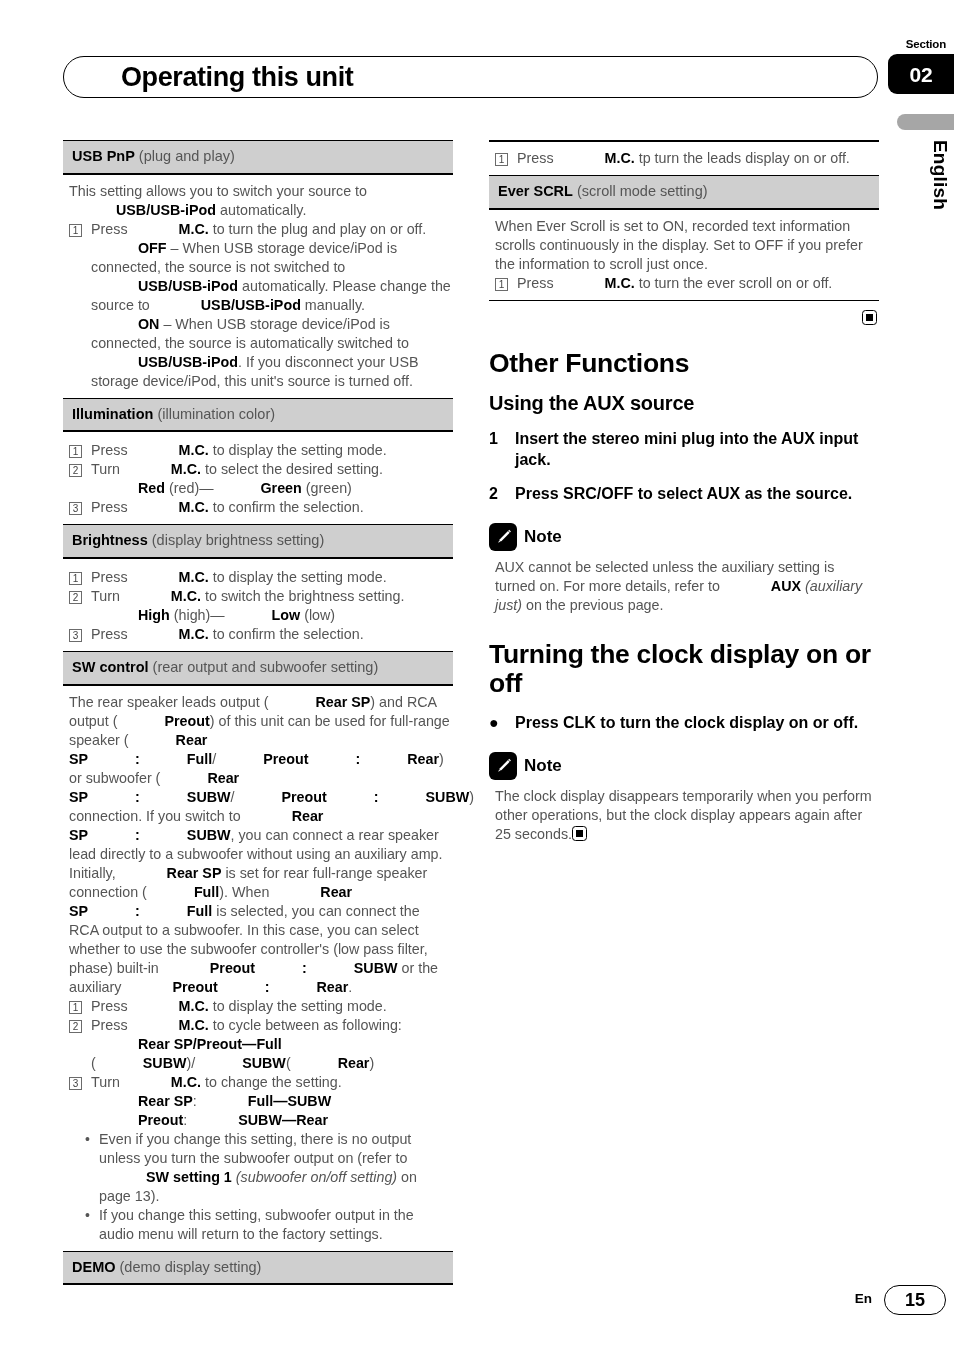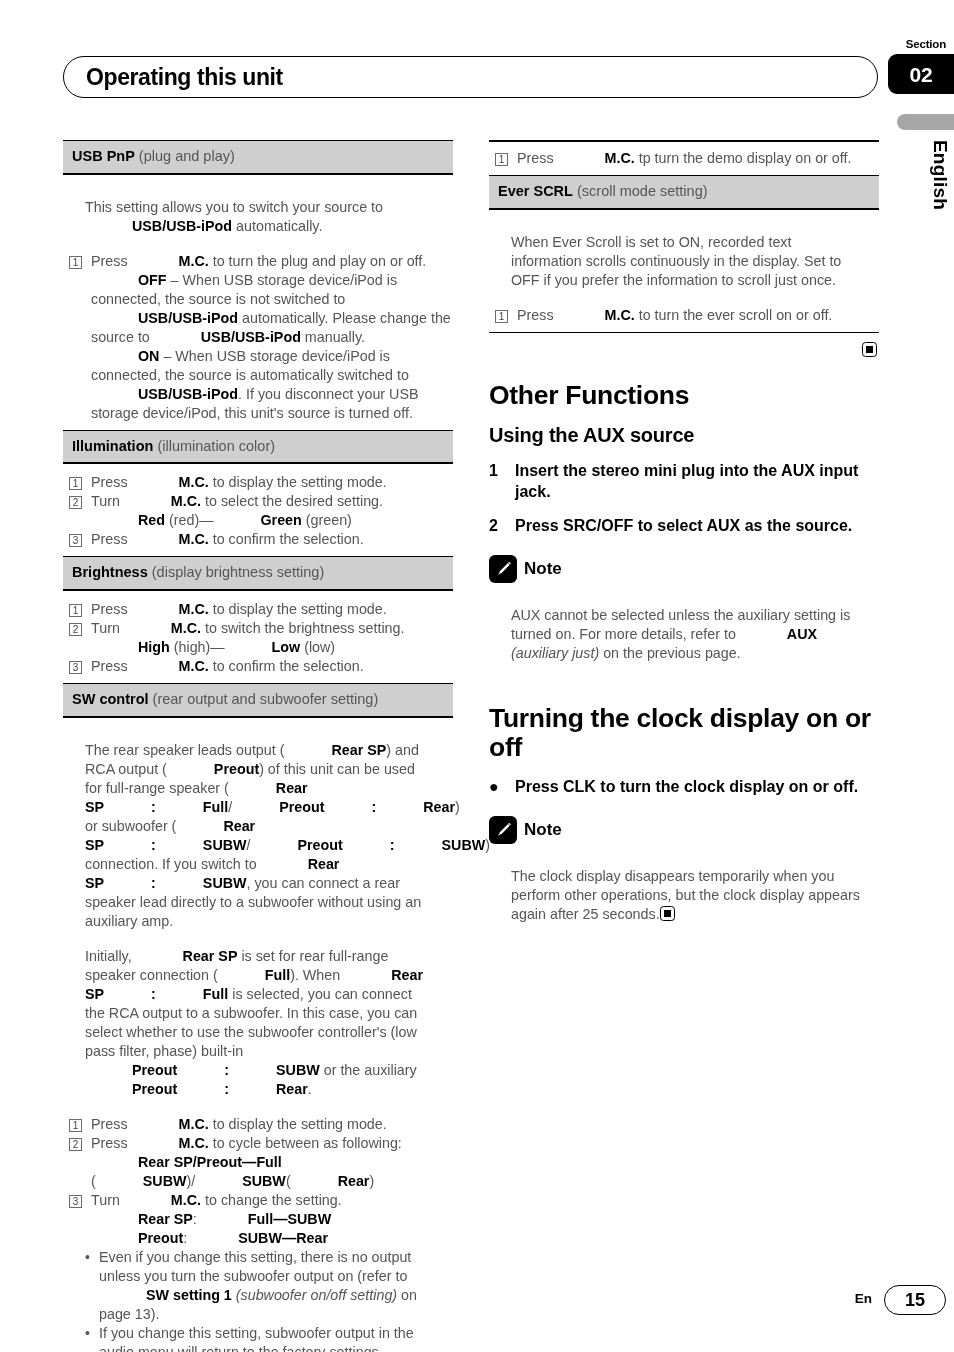--- a/index.html
+++ b/index.html
@@ -25,26 +25,27 @@
   .title-pill {
     width: 100%;
     height: 42px;
     border: 1.5px solid #000;
     border-radius: 21px;
     background: #fff;
     display: flex;
     align-items: center;
   }
   .title-pill span {
-    font-size: 23px;
+    font-size: 27px;
     font-weight: bold;
     color: #000;
     letter-spacing: -0.4px;
     padding-left: 22px;
     line-height: 1;
+    margin-left: 35px;
   }
   .section-label {
     position: absolute;
     right: 8px;
     top: 38px;
     font-size: 11.5px;
     font-weight: bold;
     color: #000;
     letter-spacing: -0.2px;
   }
@@ -122,21 +123,21 @@
     border-bottom: 2.6px solid #000;
   }
   .sec-head b { color: #000; font-weight: bold; }
 
   .body-block {
     padding: 7px 2px 7px 6px;
     font-size: 14.3px;
     line-height: 1.33;
   }
   .body-block.tight { padding-top: 9px; }
-  .body-block p { margin: 16px; }
+  .body-block p { margin: 0; }
   .body-block b { color: #000; font-weight: bold; padding-left: 47px; }
   .body-block i { font-style: italic; }
 
   
   .step {
     display: flex;
     align-items: flex-start;
     margin: 0;
   }
   .step-num {
@@ -401,21 +402,21 @@
   </div>
 
 </div>
 
 <div class="col col-right">
 
   <div class="rule-thick"></div>
   <div class="body-block">
     <div class="step">
       <div class="step-num">1</div>
-      <div class="step-txt"><span>Press </span><b>M.C.</b><span> tp turn the demo display on or off.</span></div>
+      <div class="step-txt"><span>Press </span><b>M.C.</b><span> tp turn the leads display on or off.</span></div>
     </div>
   </div>
 
   <div class="sec-head">
     <b>Ever SCRL</b><span> (scroll mode setting)</span>
   </div>
   <div class="body-block">
     <p>When Ever Scroll is set to ON, recorded text information scrolls continuously in the display. Set to OFF if you prefer the information to scroll just once.</p>
     <div class="step">
       <div class="step-num">1</div>

